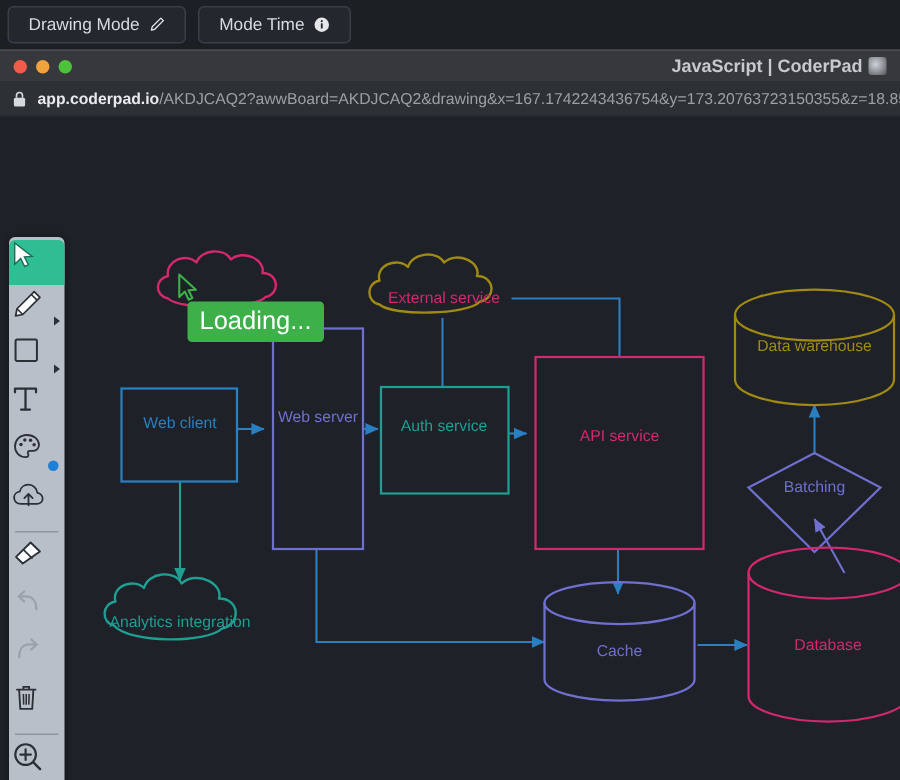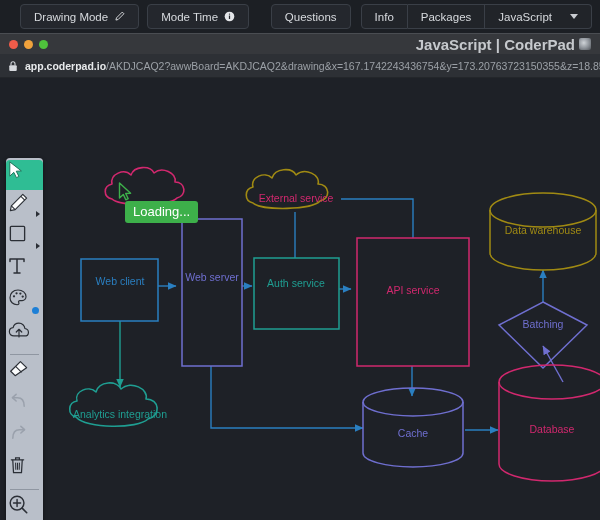--- a/index.html
+++ b/index.html
@@ -11,21 +11,21 @@
   }
   #app { position: relative; width: 600px; height: 520px; }
 
   
   .topbar {
     position: absolute; left: 0; top: 0; width: 600px; height: 33px;
     background: #1c1f24;
     display: flex; align-items: center;
   }
   .tabgroup { display: flex; align-items: center; }
-  .tabgroup.left { margin-left: 20px; gap: 8px; }
+  .tabgroup.left { margin-left: 5px; gap: 8px; }
   .tabgroup.right { position: absolute; right: 8px; display: flex; }
   .tbtn {
     height: 25px; display: flex; align-items: center; gap: 6px;
     padding: 0 13px;
     border: 1px solid #3a3f47; border-radius: 4px;
     background: #24272d;
     color: #d7dade; font-size: 11.5px; white-space: nowrap;
     cursor: pointer;
   }
   .tabgroup.right .tbtn {
@@ -50,21 +50,21 @@
     border-top: 1px solid #4a4d52;
   }
   .lights { display: flex; gap: 6px; margin-left: 9px; }
   .light { width: 9px; height: 9px; border-radius: 50%; }
   .l-red { background: #f05c4a; }
   .l-yel { background: #f0a23c; }
   .l-grn { background: #4fc23c; }
   .wintitle {
     position: absolute; left: 0; right: 0; text-align: right;
     padding-right: 9px;
-    color: #c6c9cd; font-size: 15px; font-weight: bold;
+    color: #c6c9cd; font-size: 12px; font-weight: bold;
     display: flex; justify-content: flex-end; align-items: center; gap: 4px;
   }
   .favicon {
     width: 12px; height: 12px; border-radius: 2px;
     background: radial-gradient(circle at 40% 40%, #cfd3d8 0%, #8b9097 55%, #4e5257 100%);
     display: inline-block;
   }
 
   .urlbar {
     position: absolute; left: 0; top: 54px; width: 600px; height: 24px;
@@ -109,21 +109,21 @@
   .tool .bluedot {
     position: absolute; right: 2px; bottom: 4px;
     width: 7px; height: 7px; border-radius: 50%; background: #1d7fd6;
   }
   .tdiv { width: 29px; height: 1px; background: #8f96a1; margin: 3px 0; }
 
   
   .loading-badge {
     position: absolute; left: 125px; top: 123px;
     background: #3db04a; color: #ffffff;
-    font-size: 13px; padding: 3px 8px 4px 8px; border-radius: 3px;
+    font-size: 17px; padding: 3px 8px 4px 8px; border-radius: 3px;
     white-space: nowrap;
   }
   .cursor { position: absolute; left: 118px; top: 104px; }
 </style>
 </head>
 <body>
 
 <div id="app">
 
   <div class="topbar">
@@ -143,35 +143,20 @@
         <span class="ic">
           <svg width="11" height="11" viewBox="0 0 16 16">
             <circle cx="8" cy="8" r="7" fill="#e4e6e9"></circle>
             <rect x="7.1" y="6.6" width="1.8" height="5" fill="#24272d"></rect>
             <circle cx="8" cy="4.5" r="1" fill="#24272d"></circle>
           </svg>
         </span>
       </div>
     </div>
 
-    <div class="tabgroup right">
-      <div class="tbtn">
-        <span>Questions</span>
-      </div>
-      <div class="tbtn seg-first">
-        <span>Info</span>
-      </div>
-      <div class="tbtn">
-        <span>Packages</span>
-      </div>
-      <div class="tbtn seg-last">
-        <span>JavaScript</span>
-        <span class="caret" style="margin-left:12px;"></span>
-      </div>
-    </div>
   </div>
 
   <div class="winbar">
     <div class="lights">
       <span class="light l-red"></span>
       <span class="light l-yel"></span>
       <span class="light l-grn"></span>
     </div>
     <div class="wintitle">
       <span>JavaScript | CoderPad</span>

